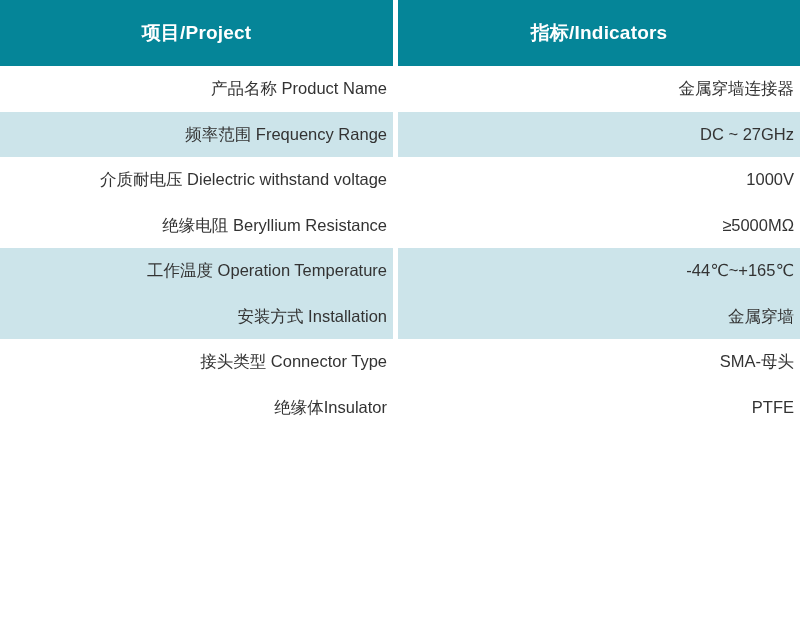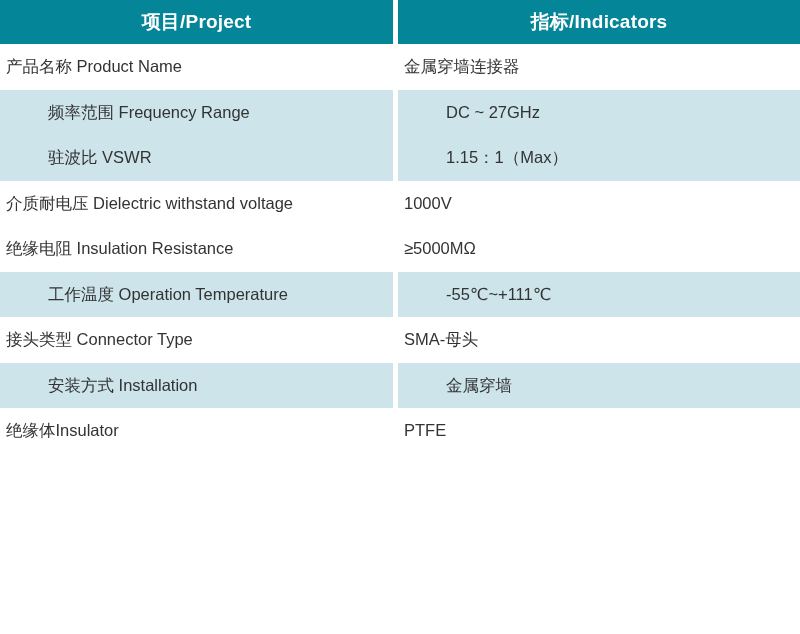--- a/index.html
+++ b/index.html
@@ -26,31 +26,31 @@
   .spec-table col.col-ind     { width: 402px; }
 
   .header-row th {
     height: 44px;
     background: #058598;
     color: #ffffff;
     font-size: 19px;
     font-weight: bold;
     text-align: center;
     vertical-align: middle;
-    padding: 0;
+    padding: 11px;
     letter-spacing: 0.2px;
   }
   .header-row th.gap-cell {
     background: #ffffff;
   }
 
   .data-row td {
     height: 45.5px;
     padding: 0 6px;
-    text-align: left;
+    text-align: right;
     vertical-align: middle;
     font-size: 16.5px;
     color: #333333;
     line-height: 1.3;
     white-space: nowrap;
   }
   .data-row td.gap-cell {
     background: #ffffff !important;
     padding: 0;
   }
@@ -78,49 +78,44 @@
       <tr class="data-row plain">
         <td>产品名称 Product Name</td>
         <td class="gap-cell"></td>
         <td>金属穿墙连接器</td>
       </tr>
       <tr class="data-row shade">
         <td>频率范围 Frequency Range</td>
         <td class="gap-cell"></td>
         <td>DC ~ 27GHz</td>
       </tr>
-      <tr class="data-row shade">
-        <td>驻波比 VSWR</td>
-        <td class="gap-cell"></td>
-        <td>1.15：1（Max）</td>
-      </tr>
       <tr class="data-row plain">
         <td>介质耐电压 Dielectric withstand voltage</td>
         <td class="gap-cell"></td>
         <td>1000V</td>
       </tr>
       <tr class="data-row plain">
-        <td>绝缘电阻 Insulation Resistance</td>
+        <td>绝缘电阻 Beryllium Resistance</td>
         <td class="gap-cell"></td>
         <td>≥5000MΩ</td>
       </tr>
       <tr class="data-row shade">
         <td>工作温度 Operation Temperature</td>
         <td class="gap-cell"></td>
-        <td>-55℃~+111℃</td>
+        <td>-44℃~+165℃</td>
+      </tr>
+      <tr class="data-row shade">
+        <td>安装方式 Installation</td>
+        <td class="gap-cell"></td>
+        <td>金属穿墙</td>
       </tr>
       <tr class="data-row plain">
         <td>接头类型  Connector Type</td>
         <td class="gap-cell"></td>
         <td>SMA-母头</td>
-      </tr>
-      <tr class="data-row shade">
-        <td>安装方式 Installation</td>
-        <td class="gap-cell"></td>
-        <td>金属穿墙</td>
       </tr>
       <tr class="data-row plain">
         <td>绝缘体Insulator</td>
         <td class="gap-cell"></td>
         <td>PTFE</td>
       </tr>
     </tbody>
 </table>
 
 </body></html>

